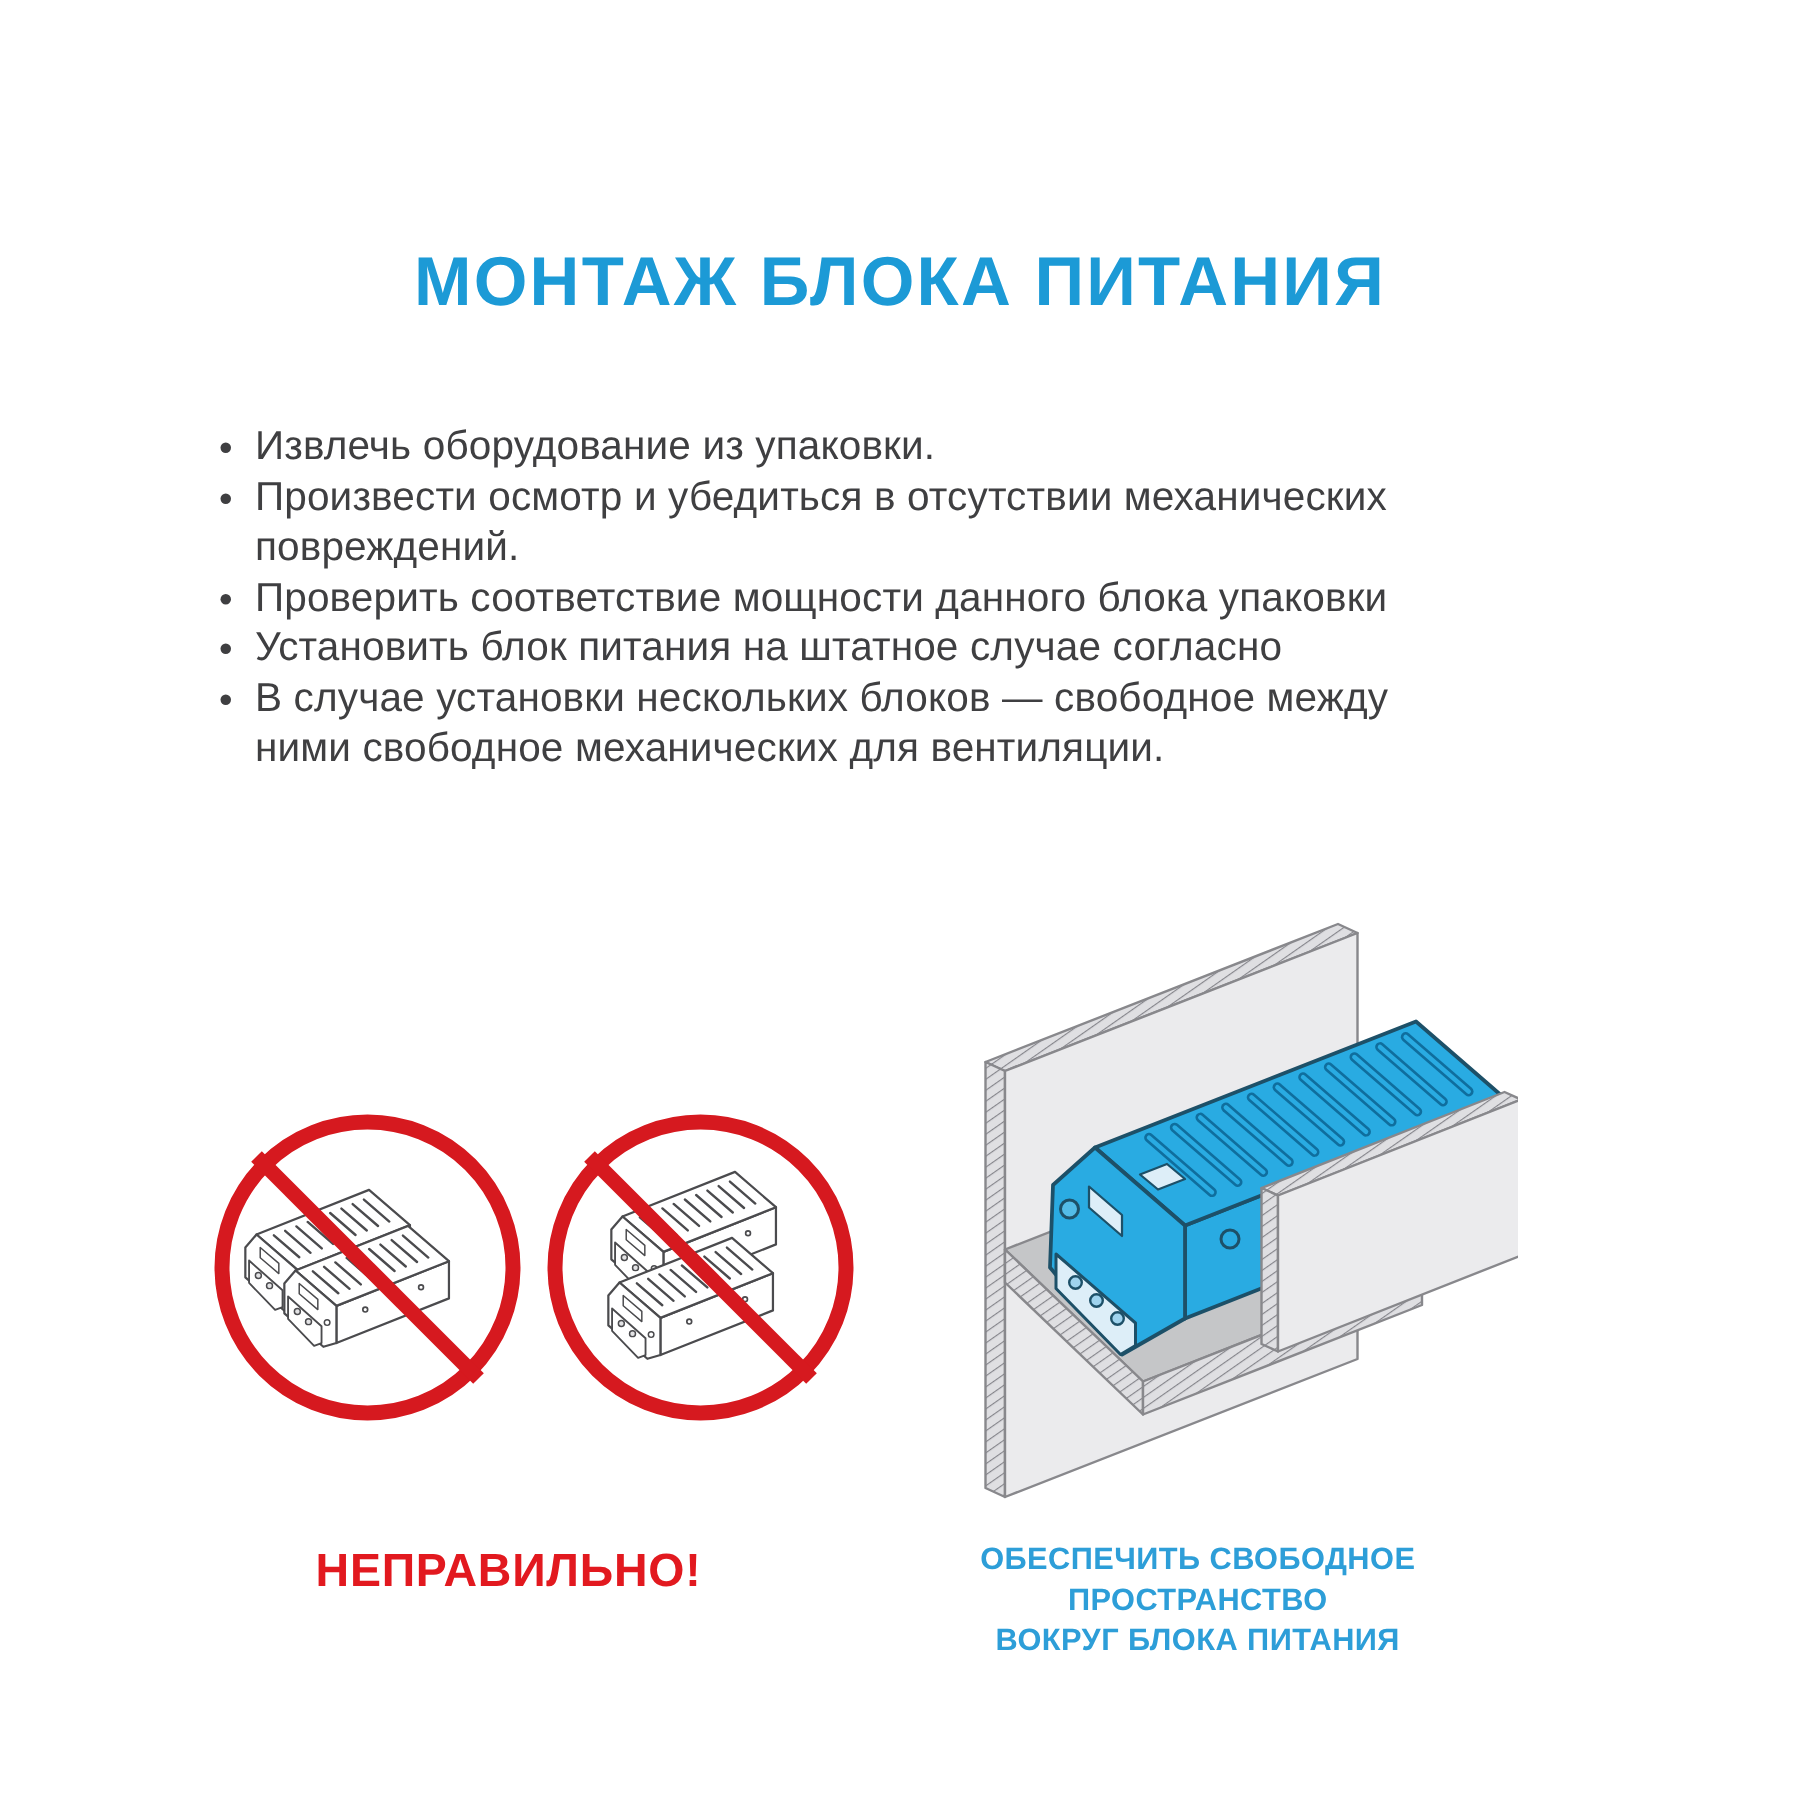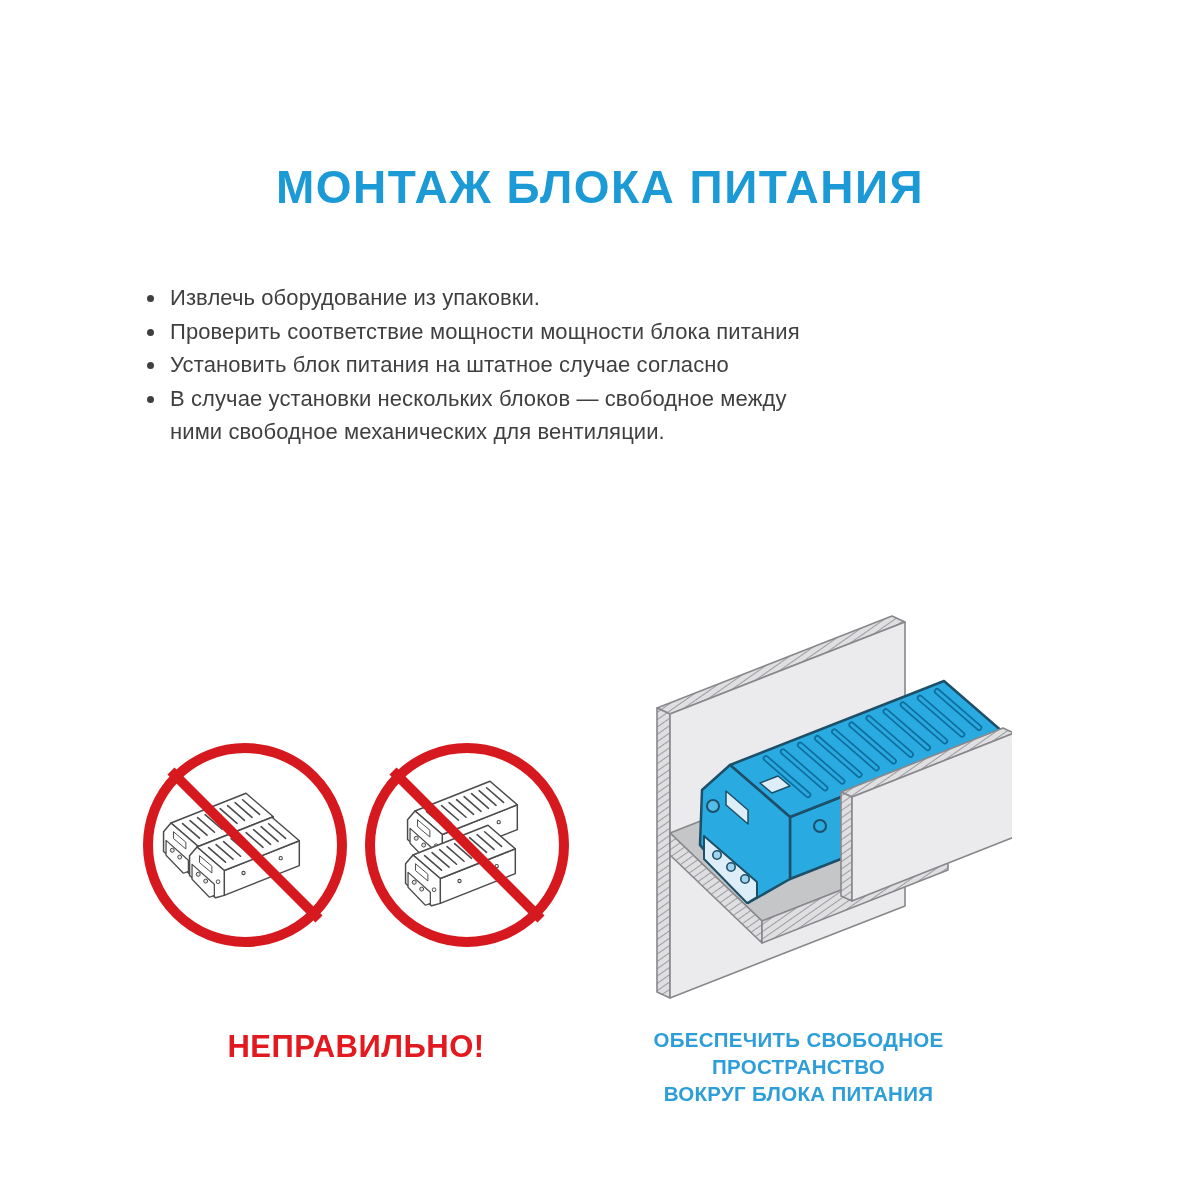--- a/index.html
+++ b/index.html
@@ -27,28 +27,28 @@
   .item{display:flex;align-items:flex-start;}
   .dot{
     flex:0 0 auto;
     width:7px;height:7px;border-radius:50%;
     background:#3f3f41;
     margin:14px 16px 0 7px;
   }
   .lines{flex:1 1 auto;}
   .lines span{
     display:block;
-    font-size:22px;
+    font-size:27px;
     line-height:33.5px;
     letter-spacing:0.1px;
   }
   .figure{position:absolute;}
   .wrong-label{
     position:absolute;
-    left:131px;top:1029px;width:450px;
+    left:114px;top:1029px;width:450px;
     text-align:center;
     font-size:31px;
     font-weight:700;
     color:#e2191f;
     letter-spacing:0.5px;
   }
   .clearance-caption{
     position:absolute;
     left:576px;top:1026px;width:445px;
     text-align:center;
@@ -72,21 +72,28 @@
   <div class="instructions">
     <div class="item">
       <div class="dot"></div>
       <div class="lines">
         <span>Извлечь оборудование из упаковки.</span>
       </div>
     </div>
     <div class="item">
       <div class="dot"></div>
       <div class="lines">
-        <span>Проверить соответствие мощности мощности блока питания</span>
+        <span>Произвести осмотр и убедиться в отсутствии механических</span>
+        <span>повреждений.</span>
+      </div>
+    </div>
+    <div class="item">
+      <div class="dot"></div>
+      <div class="lines">
+        <span>Проверить соответствие мощности данного блока упаковки</span>
       </div>
     </div>
     <div class="item">
       <div class="dot"></div>
       <div class="lines">
         <span>Установить блок питания на штатное случае согласно</span>
       </div>
     </div>
     <div class="item">
       <div class="dot"></div>

